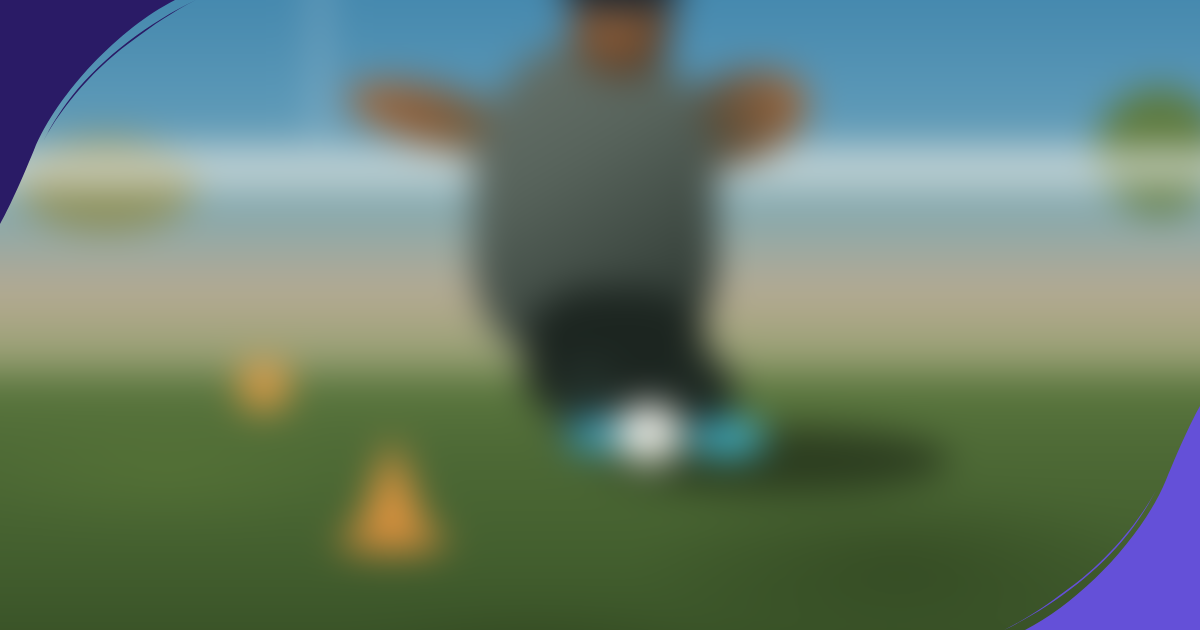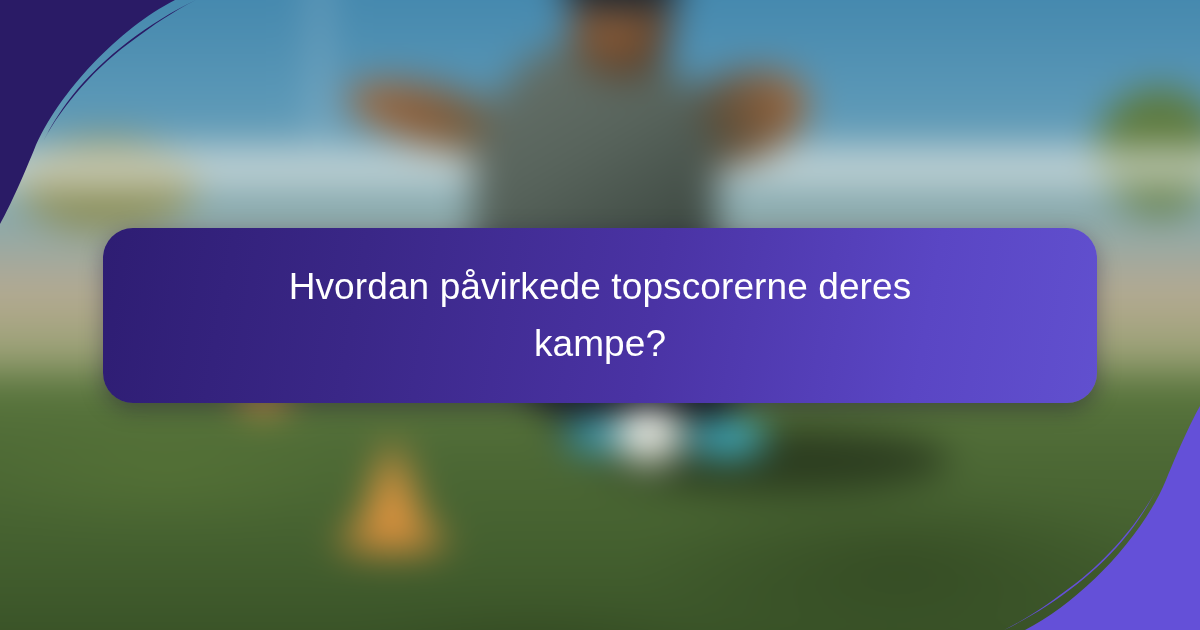--- a/index.html
+++ b/index.html
@@ -270,17 +270,14 @@
   <svg class="swoosh swoosh-tl" viewBox="0 0 320 260">
     <path d="M0,0 L175,0 C120,28 58,92 34,150 C20,184 8,210 0,224 Z" fill="#2A1B66"></path>
     <path d="M196,0 C150,22 104,56 72,96 C58,114 50,128 44,140 C62,106 96,66 136,38 C152,26 172,12 196,0 Z" fill="#2A1B66"></path>
   </svg>
 
   <svg class="swoosh swoosh-br" viewBox="0 0 320 260">
     <path d="M320,260 L145,260 C200,232 262,168 286,110 C300,76 312,50 320,36 Z" fill="#6450D8"></path>
     <path d="M124,260 C170,238 216,204 248,164 C262,146 270,132 276,120 C258,154 224,194 184,222 C168,234 148,248 124,260 Z" fill="#6450D8"></path>
   </svg>
 
-  <div class="title-banner">
-    <h1 class="title-text">Hvordan påvirkede topscorerne deres kampe?</h1>
-  </div>
 
 </div>
 
 </body></html>

